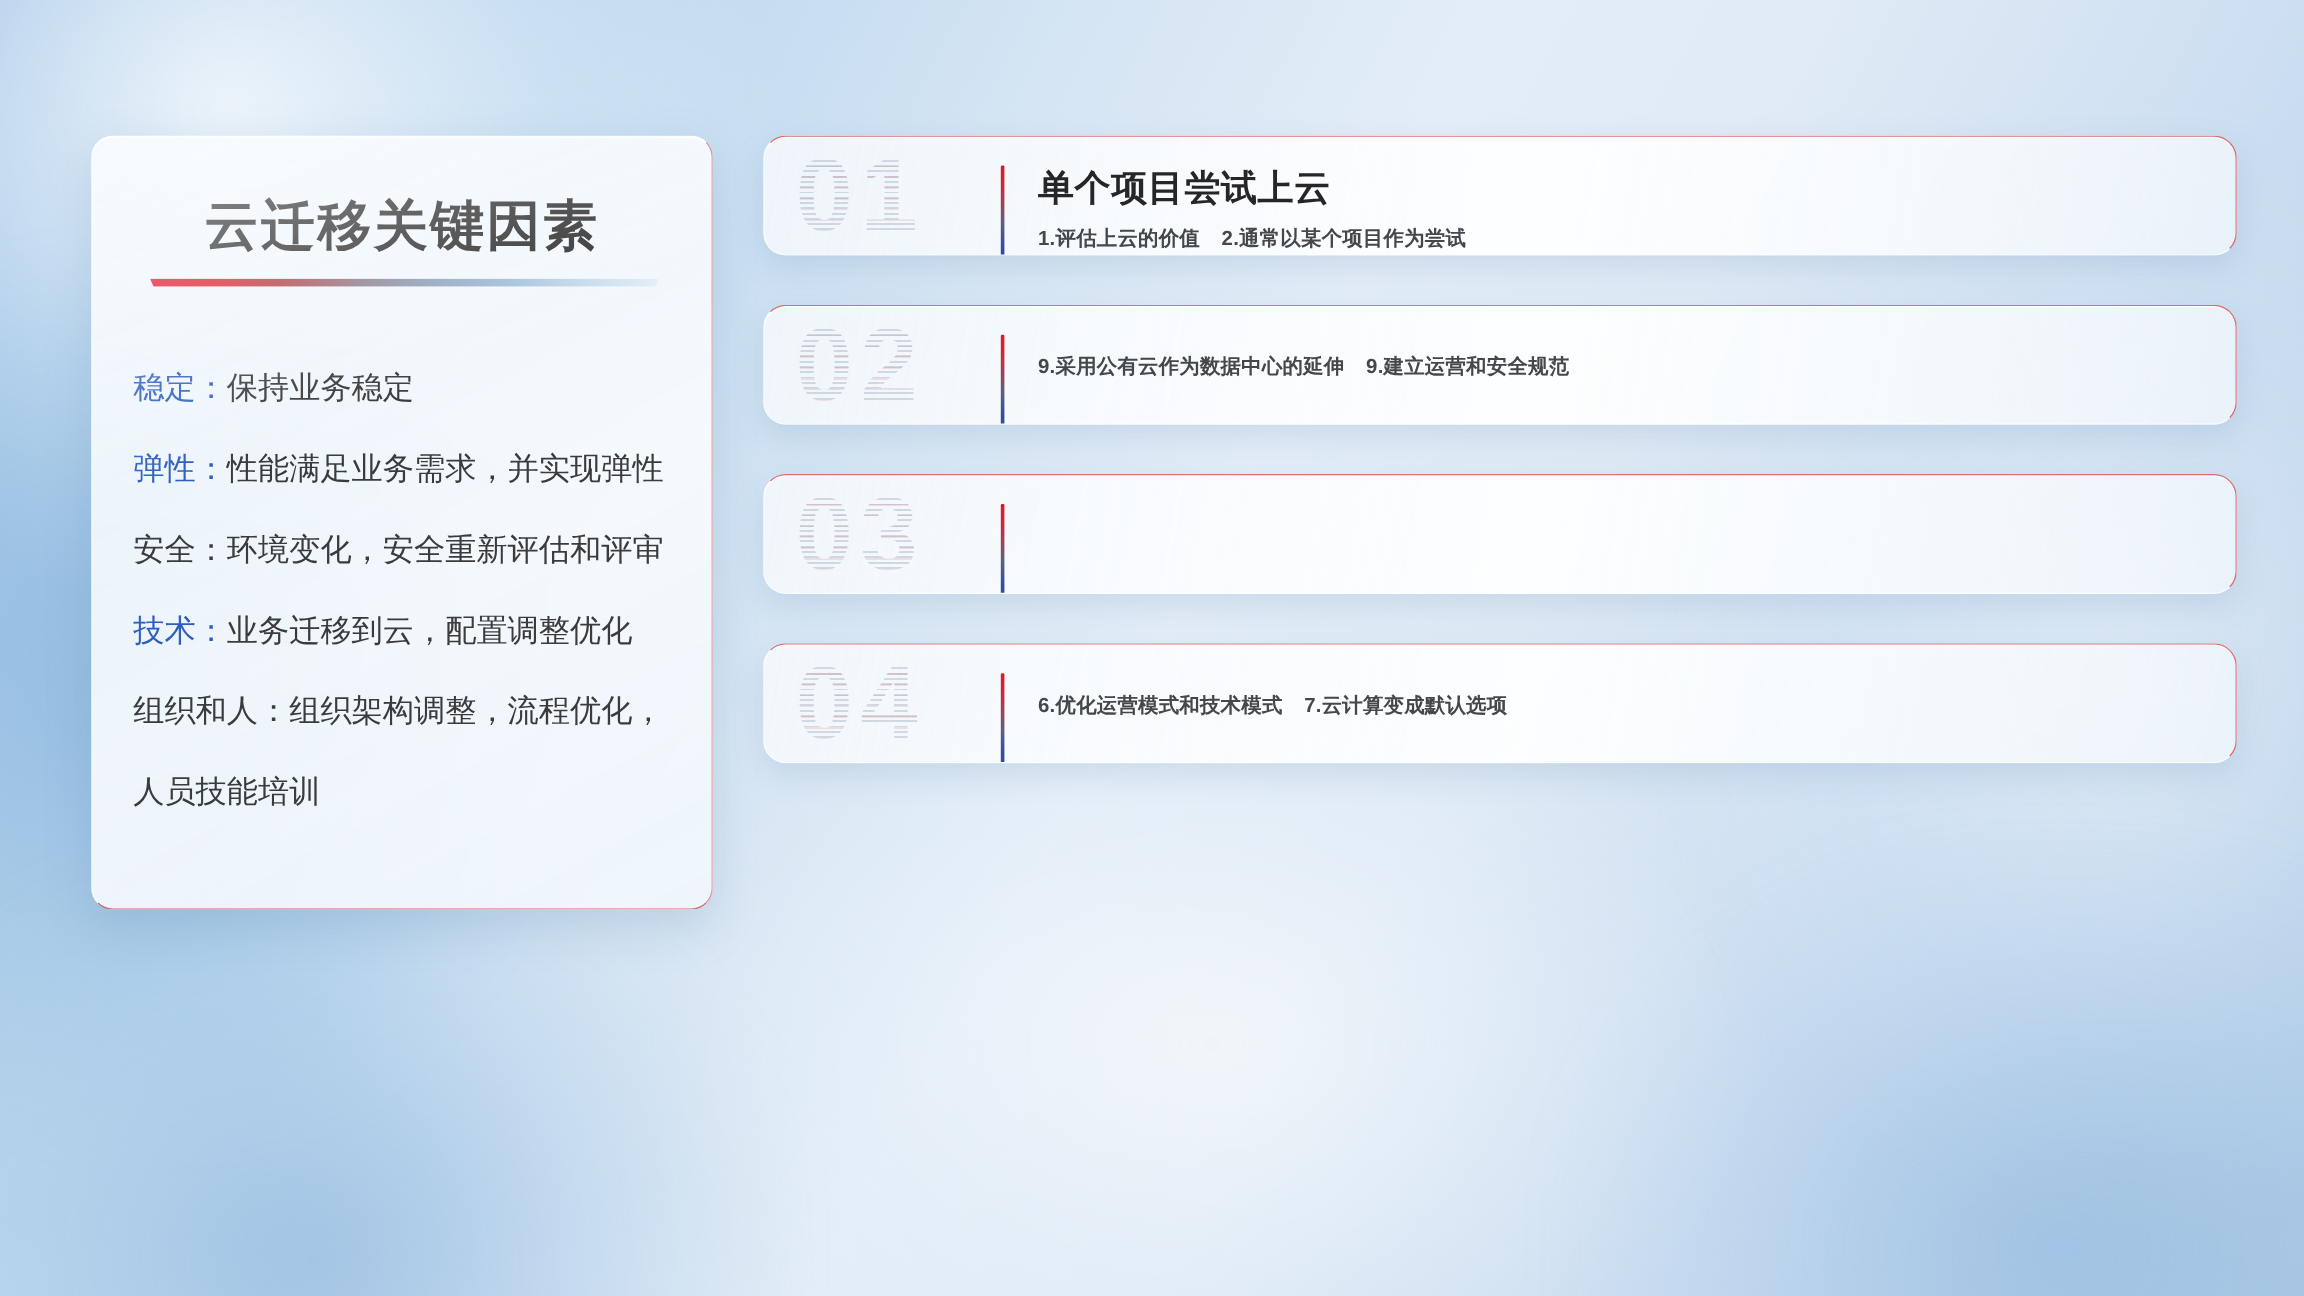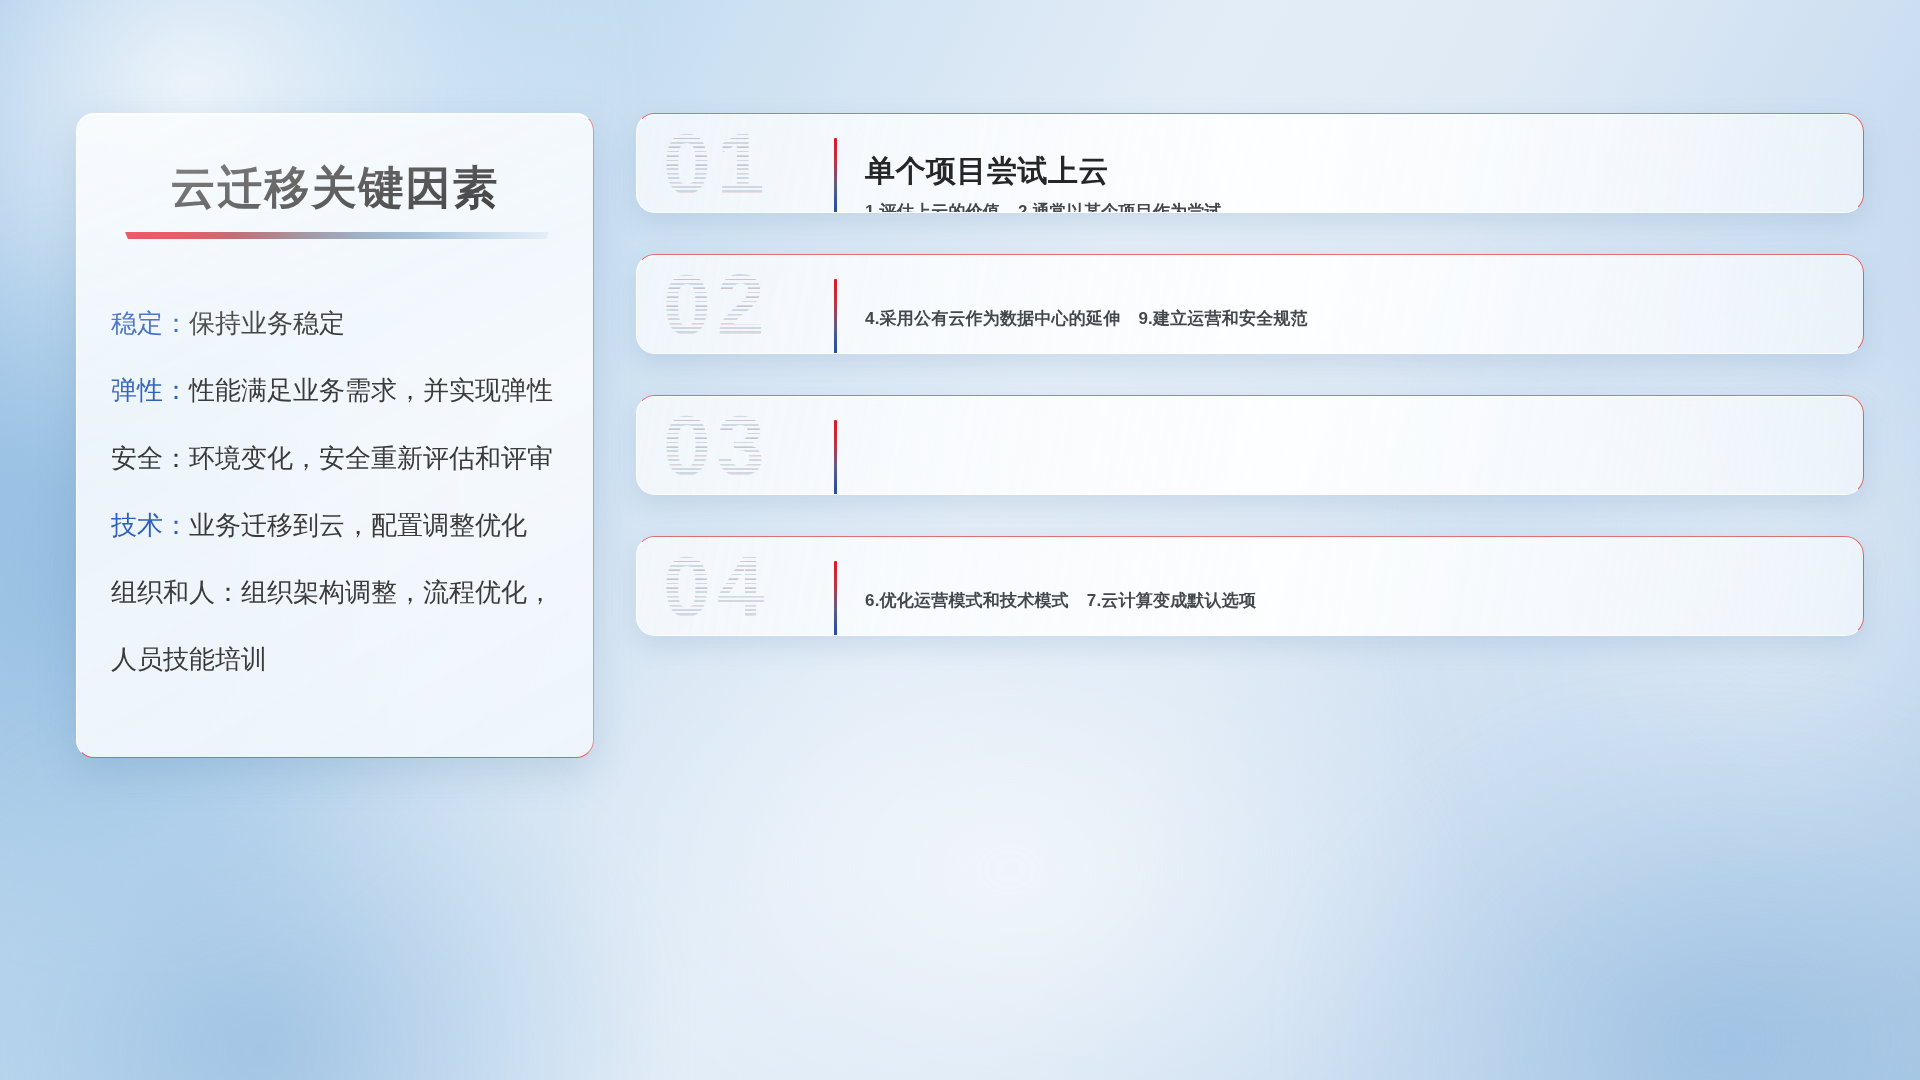--- a/index.html
+++ b/index.html
@@ -163,21 +163,21 @@
     background-clip:text;
     opacity:.5;
     user-select:none;
   }
 
   .card-bar {
     position:absolute; left:197px; top:24px; width:3px; height:82px;
     background:linear-gradient(180deg, #e01626 0%, #c0313f 28%, #5d5f82 58%, #2f4f9e 82%, #2b4b9c 100%);
     border-radius:1px;
   }
-  .card-text { position:absolute; left:228px; top:40px; right:24px; }
+  .card-text { position:absolute; left:228px; top:27px; right:24px; }
   .card-title {
     font-size:30px; font-weight:bold; color:#262626; letter-spacing:.5px;
     line-height:1.12;
   }
   .card-desc {
     margin-top:14px;
     font-size:17px; color:#44484d; letter-spacing:.2px;
     line-height:1.2;
     font-weight:bold;
   }
@@ -243,21 +243,21 @@
         </div>
       </div>
     </div>
 
     <div class="card">
       <div class="card-num">02</div>
       <div class="card-num-tint">02</div>
       <div class="card-bar"></div>
       <div class="card-text">
         <div class="card-desc">
-          <span>4.采用公有云作为数据中心的延伸</span><span class="gap"></span><span>9.建立运营和安全规范</span>
+          <span>9.采用公有云作为数据中心的延伸</span><span class="gap"></span><span>9.建立运营和安全规范</span>
         </div>
       </div>
     </div>
 
     <div class="card">
       <div class="card-num">03</div>
       <div class="card-num-tint">03</div>
       <div class="card-bar"></div>
     </div>
 

